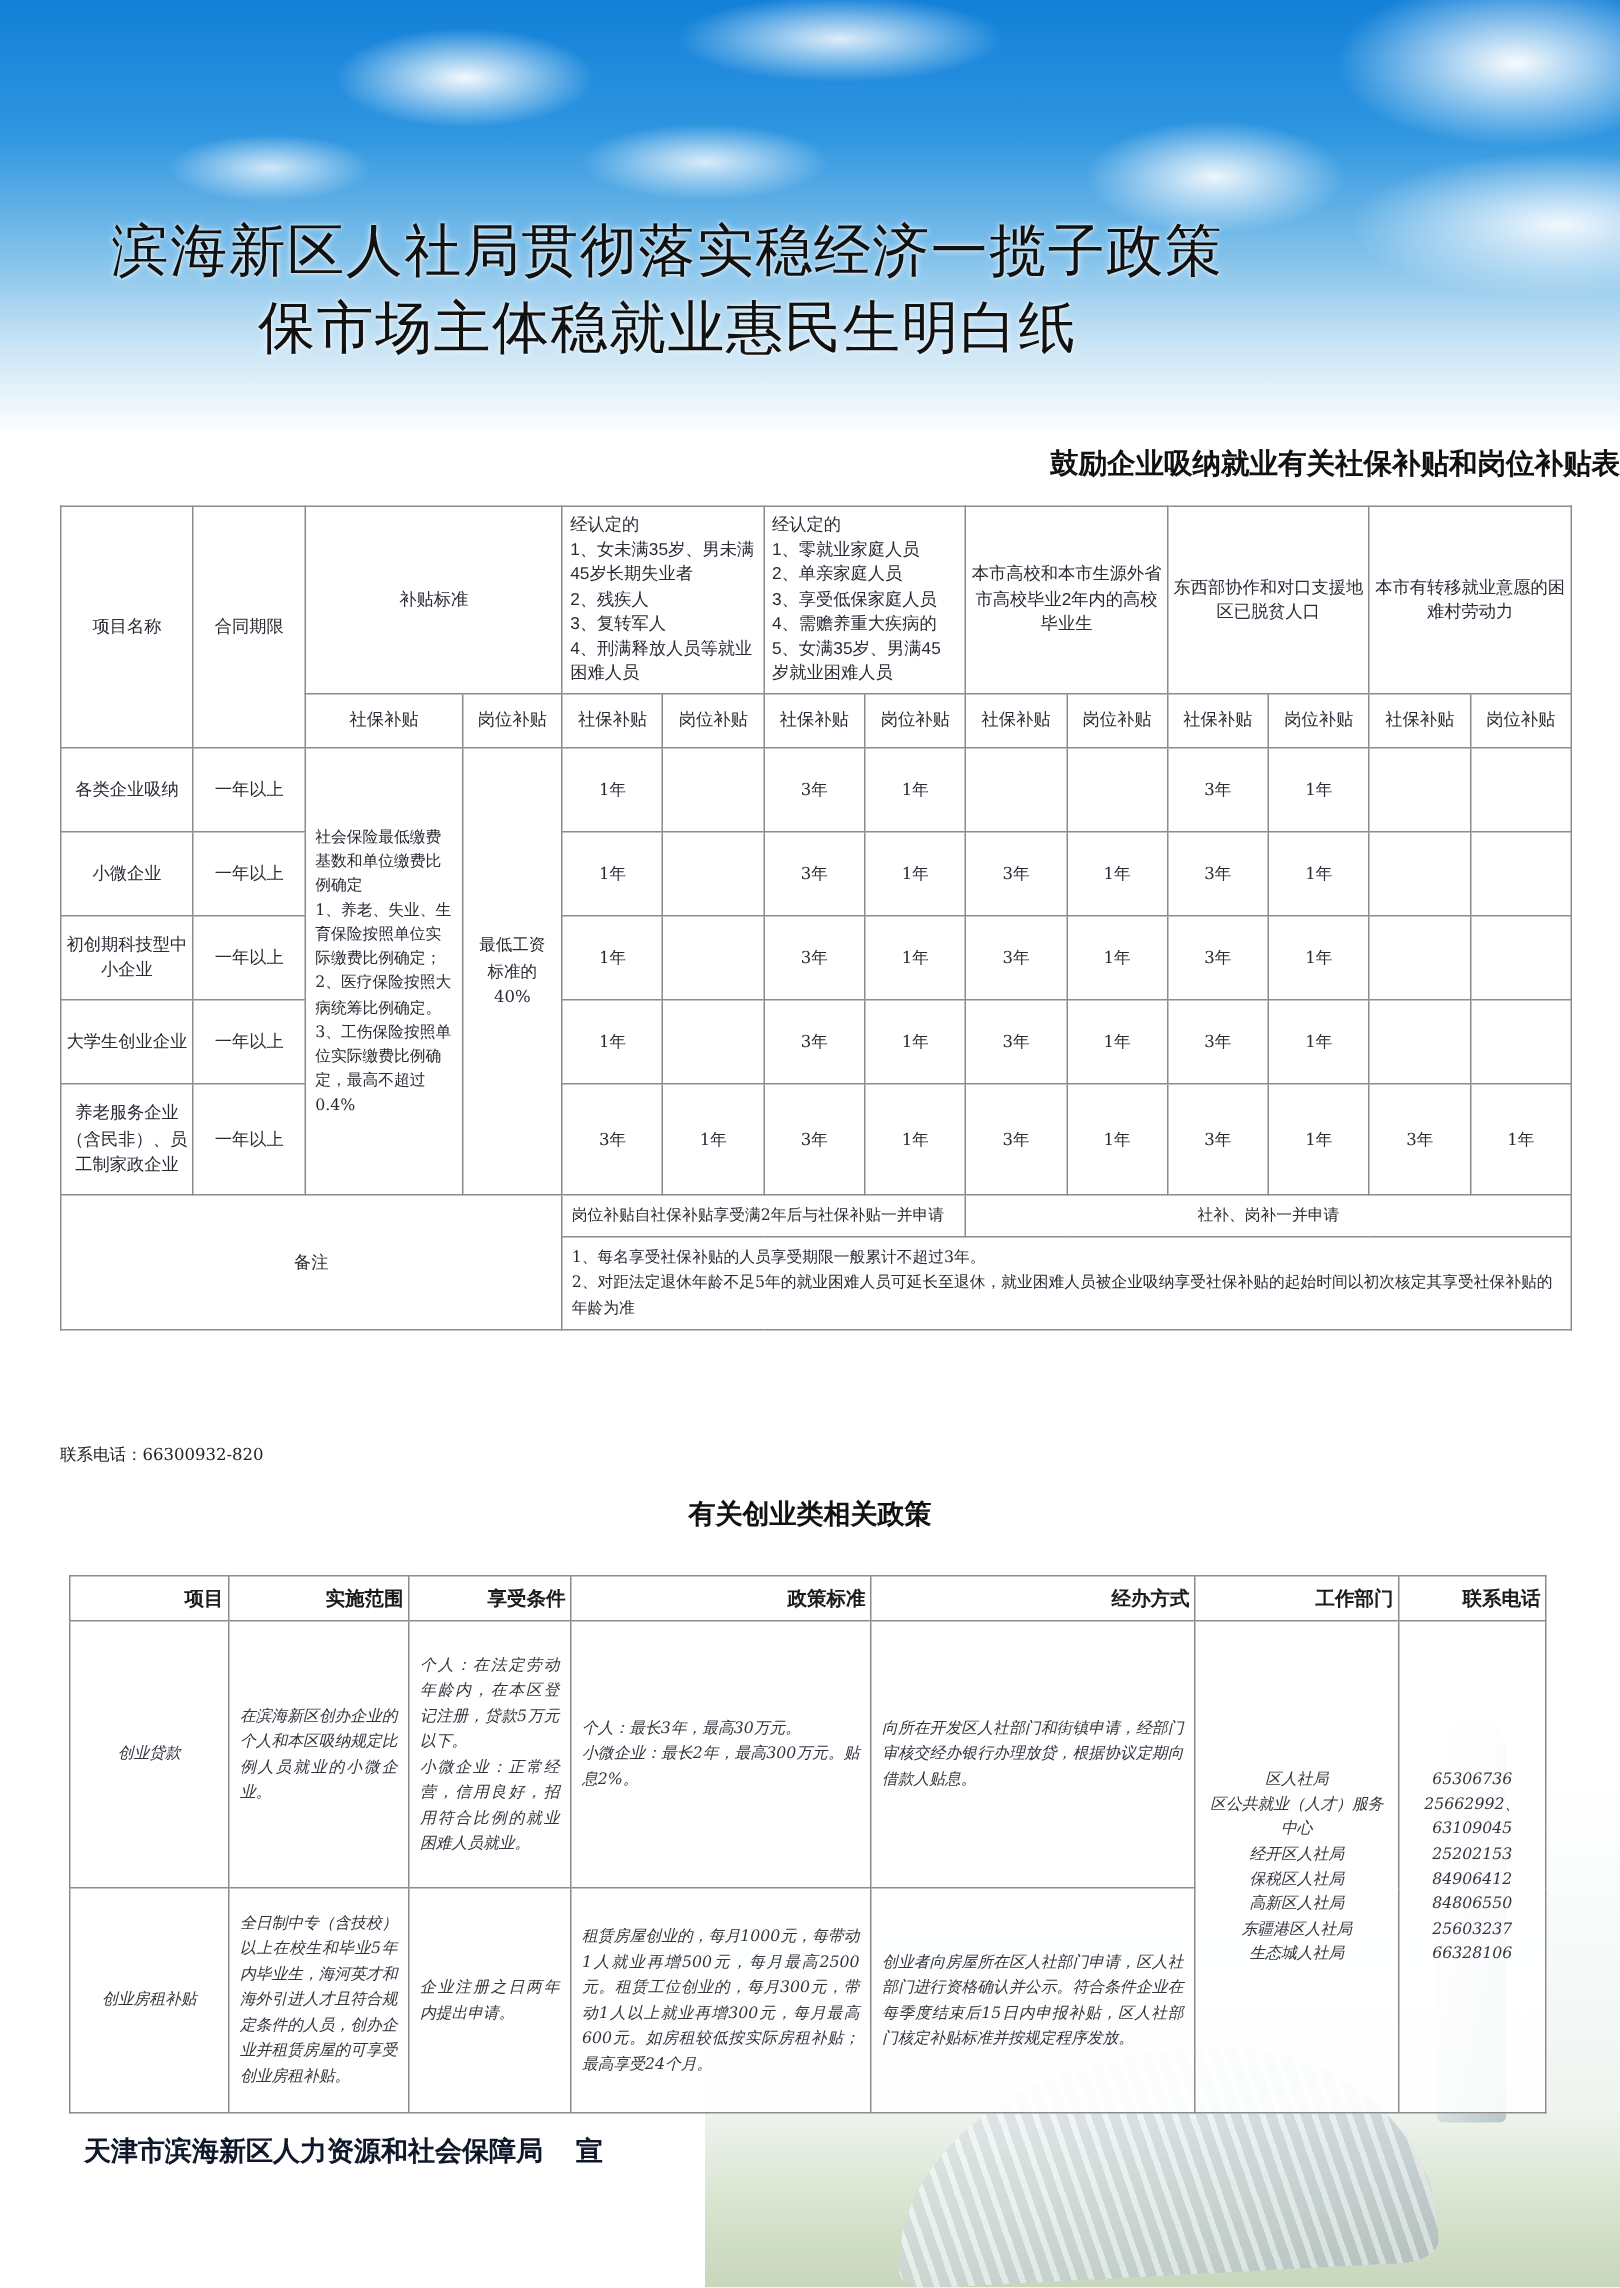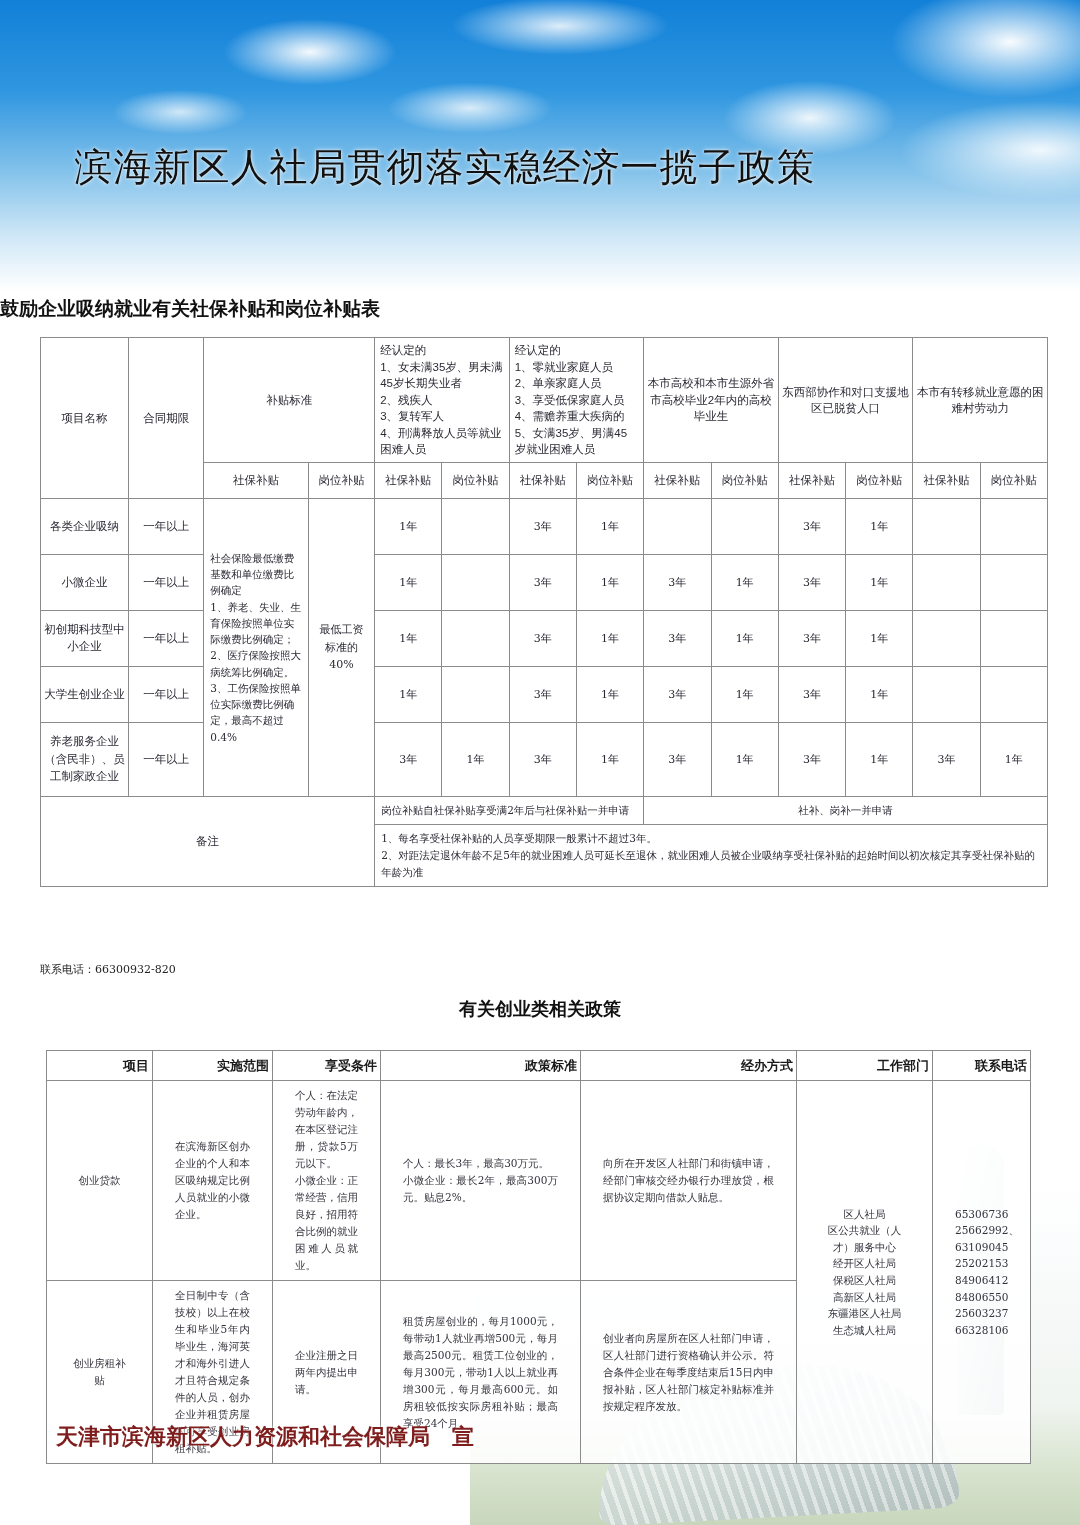--- a/index.html
+++ b/index.html
@@ -55,21 +55,21 @@
   
   #title-block {
     position:absolute; left:0; top:142px; width:890px; text-align:center;
     font-family:"DejaVu Serif","Liberation Serif",serif;
     font-weight:normal; color:#111; line-height:1.34;
     text-shadow:0 0 2px rgba(255,255,255,.9), 0 0 5px rgba(255,255,255,.75);
   }
   #title-block .tl { font-size:38px; letter-spacing:1px; display:block; }
 
   #table1-title {
-    position:absolute; left:0; top:296px; width:1080px; text-align:left;
+    position:absolute; left:0; top:296px; width:1080px; text-align:right;
     font-size:19px; font-weight:bold; color:#111;
     font-family:"DejaVu Sans","Liberation Sans",sans-serif;
   }
   #table2-title {
     position:absolute; left:0; top:997px; width:1080px; text-align:center;
     font-size:18px; font-weight:bold; color:#111;
     font-family:"DejaVu Sans","Liberation Sans",sans-serif;
   }
 
   
@@ -104,46 +104,47 @@
     position:absolute; left:40px; top:962px; width:1008px;
     font-size:11px; color:#222; display:flex; justify-content:space-between;
     font-family:"DejaVu Serif","Liberation Serif",serif;
   }
 
   
   #t2wrap { position:absolute; left:46px; top:1050px; width:984px; }
   #t2 th { font-size:13px; font-weight:bold; text-align:right; height:30px;
     font-family:"DejaVu Sans","Liberation Sans",sans-serif; color:#1b1b1b; }
   #t2 td { font-size:10.5px; line-height:1.62; vertical-align:middle;
-    font-family:"DejaVu Serif","Liberation Serif",serif; color:#33333d; padding:6px 22px; }
+    font-family:"DejaVu Serif","Liberation Serif",serif; color:#33333d; padding:6px 7px;font-style:italic; }
   #t2 td.c { text-align:center; }
   #t2 td.j { text-align:justify; text-align-last:left; }
   #t2 .dept-line, #t2 .tel-line { display:block; text-align:center; line-height:1.58; }
 
   
   #footer {
     position:absolute; left:56px; top:1422px;
-    font-size:22px; font-weight:bold; color:#7f1d1d;
+    font-size:18px; font-weight:bold; color:#0f172a;
     font-family:"DejaVu Sans","Liberation Sans",sans-serif;
     text-shadow:0 0 4px rgba(255,255,255,.95);
   }
   #footer .sp { display:inline-block; width:22px; }
 </style>
 </head>
 <body>
 
 <div id="bg-sky"></div>
 <div id="bg-city"></div>
 <div id="bg-grass"></div>
 <div id="bg-dome"></div>
 <div id="bg-dome-ribs"></div>
 <div id="bg-tower-main"></div>
 
 <div id="title-block">
   <span class="tl">滨海新区人社局贯彻落实稳经济一揽子政策</span>
+  <span class="tl">保市场主体稳就业惠民生明白纸</span>
 </div>
 
 <div id="table1-title">鼓励企业吸纳就业有关社保补贴和岗位补贴表</div>
 
 <div id="t1wrap">
 <table class="grid" id="t1">
   <colgroup>
     <col style="width:80px">
         <col style="width:68px">
         <col style="width:95px">

